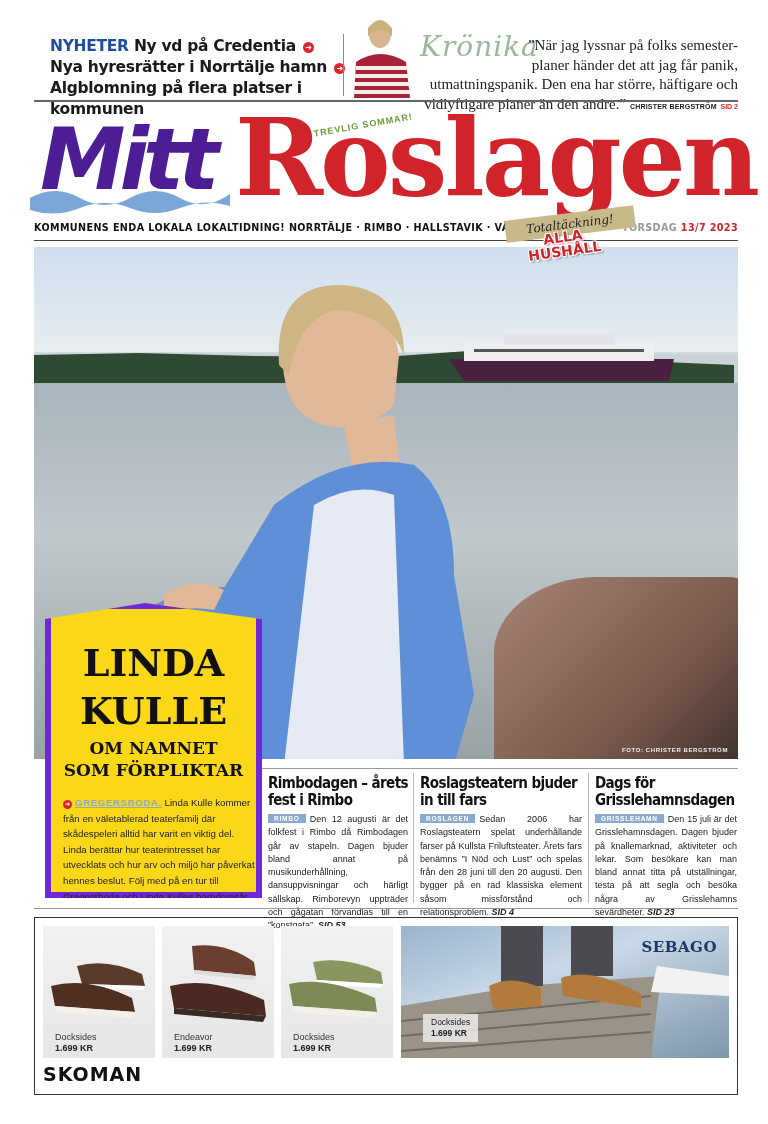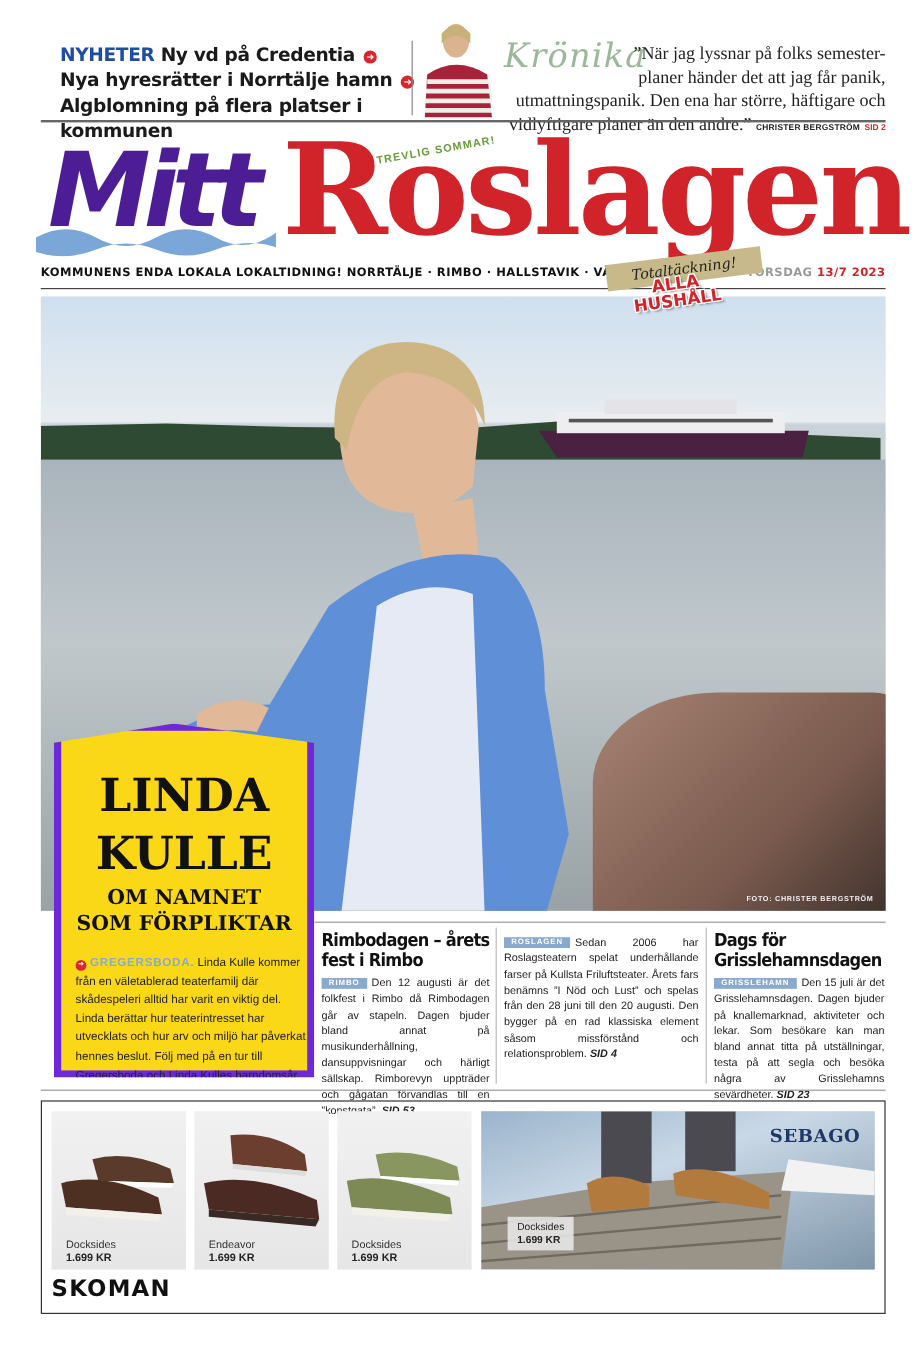--- a/index.html
+++ b/index.html
@@ -43,21 +43,21 @@
   .hero .rock { position: absolute; left: 460px; top: 330px; width: 260px; height: 190px; background: linear-gradient(135deg, #a78373, #7a5a4e 60%, #3a2e2a); border-radius: 40% 10% 0 0; }
   .hero .woman { position: absolute; left: 120px; top: 28px; width: 420px; height: 490px; }
   .photo-credit { position: absolute; right: 10px; bottom: 6px; font-size: 6px; color: #eee; letter-spacing: 0.6px; font-weight: bold; }
 
   
   .ybox { position: absolute; left: 45px; top: 603px; width: 217px; height: 295px; background: #fbd817; border: 6px solid #6d28d9; clip-path: polygon(0 16px, 100px 0, 217px 16px, 217px 295px, 0 295px); box-shadow: 0 1px 3px rgba(0,0,0,0.3); }
   .ybox-inner { position: absolute; left: 0; top: 0; width: 100%; height: 100%; }
   .yb-title { position: absolute; left: 0; top: 30px; width: 100%; text-align: center; font-family: "DejaVu Serif", serif; font-weight: bold; font-size: 38px; line-height: 48px; color: #111; letter-spacing: 0px; }
   .yb-sub { position: absolute; left: 0; top: 128px; width: 100%; text-align: center; font-family: "DejaVu Serif", serif; font-weight: bold; font-size: 17px; line-height: 22px; color: #111; }
   .yb-body { position: absolute; left: 12px; top: 186px; width: 195px; font-family: "Liberation Sans", sans-serif; font-size: 9.7px; line-height: 15.6px; color: #222; }
-  .yb-body .place { color: #8aa9cf; font-weight: bold; letter-spacing: 0.6px; }
+  .yb-body .place { color: #8aa9cf; font-weight: bold; letter-spacing: 0.6px; text-decoration: underline; }
   .yb-body .sid { color: #d1232a; font-weight: bold; font-style: italic; }
   .yb-body .arrow { display: inline-block; width: 9px; height: 9px; border-radius: 50%; background: #d8262c; color: #fff; font-size: 6px; line-height: 9px; text-align: center; vertical-align: 0px; margin-right: 3px; }
 
   
   .col { position: absolute; top: 775px; height: 130px; }
   .col h2 { font-family: "DejaVu Sans Condensed", "DejaVu Sans", sans-serif; font-weight: bold; font-size: 15px; line-height: 17px; letter-spacing: -0.6px; color: #111; }
   .col p { margin-top: 4px; font-size: 9px; line-height: 13.3px; text-align: justify; color: #222; }
   .col .tag { display: inline-block; background: #8aa9cf; color: #fff; font-size: 6.5px; font-weight: bold; letter-spacing: 0.8px; padding: 0 6px; height: 9px; line-height: 9px; margin-right: 4px; vertical-align: 1px; }
   .col .sid { font-weight: bold; font-style: italic; }
   .col-sep { position: absolute; top: 773px; width: 1px; height: 130px; background: #bbb; }
@@ -170,20 +170,21 @@
   </div>
 </div>
 
 <div class="news-rule"></div>
 <div class="col" style="left:268px;width:140px;">
   <h2>Rimbodagen – årets fest i Rimbo</h2>
   <p><span class="tag">RIMBO</span><span>Den 12 augusti är det folkfest i Rimbo då Rimbodagen går av stapeln. Dagen bjuder bland annat på musikunderhållning, dansuppvisningar och härligt sällskap. Rimborevyn uppträder och gågatan förvandlas till en ”konstgata”.</span> <span class="sid">SID 53</span></p>
 </div>
 <div class="col-sep" style="left:413px;"></div>
 <div class="col" style="left:420px;width:162px;">
+  <h2>Roslagsteatern bjuder in till fars</h2>
   <p><span class="tag">ROSLAGEN</span><span>Sedan 2006 har Roslagsteatern spelat underhållande farser på Kullsta Friluftsteater. Årets fars benämns ”I Nöd och Lust” och spelas från den 28 juni till den 20 augusti. Den bygger på en rad klassiska element såsom missförstånd och relationsproblem.</span> <span class="sid">SID 4</span></p>
 </div>
 <div class="col-sep" style="left:588px;"></div>
 <div class="col" style="left:595px;width:142px;">
   <h2>Dags för Grisslehamnsdagen</h2>
   <p><span class="tag">GRISSLEHAMN</span><span>Den 15 juli är det Grisslehamnsdagen. Dagen bjuder på knallemarknad, aktiviteter och lekar. Som besökare kan man bland annat titta på utställningar, testa på att segla och besöka några av Grisslehamns sevärdheter.</span> <span class="sid">SID 23</span></p>
 </div>
 <div class="bottom-rule"></div>
 
 <div class="ad">

